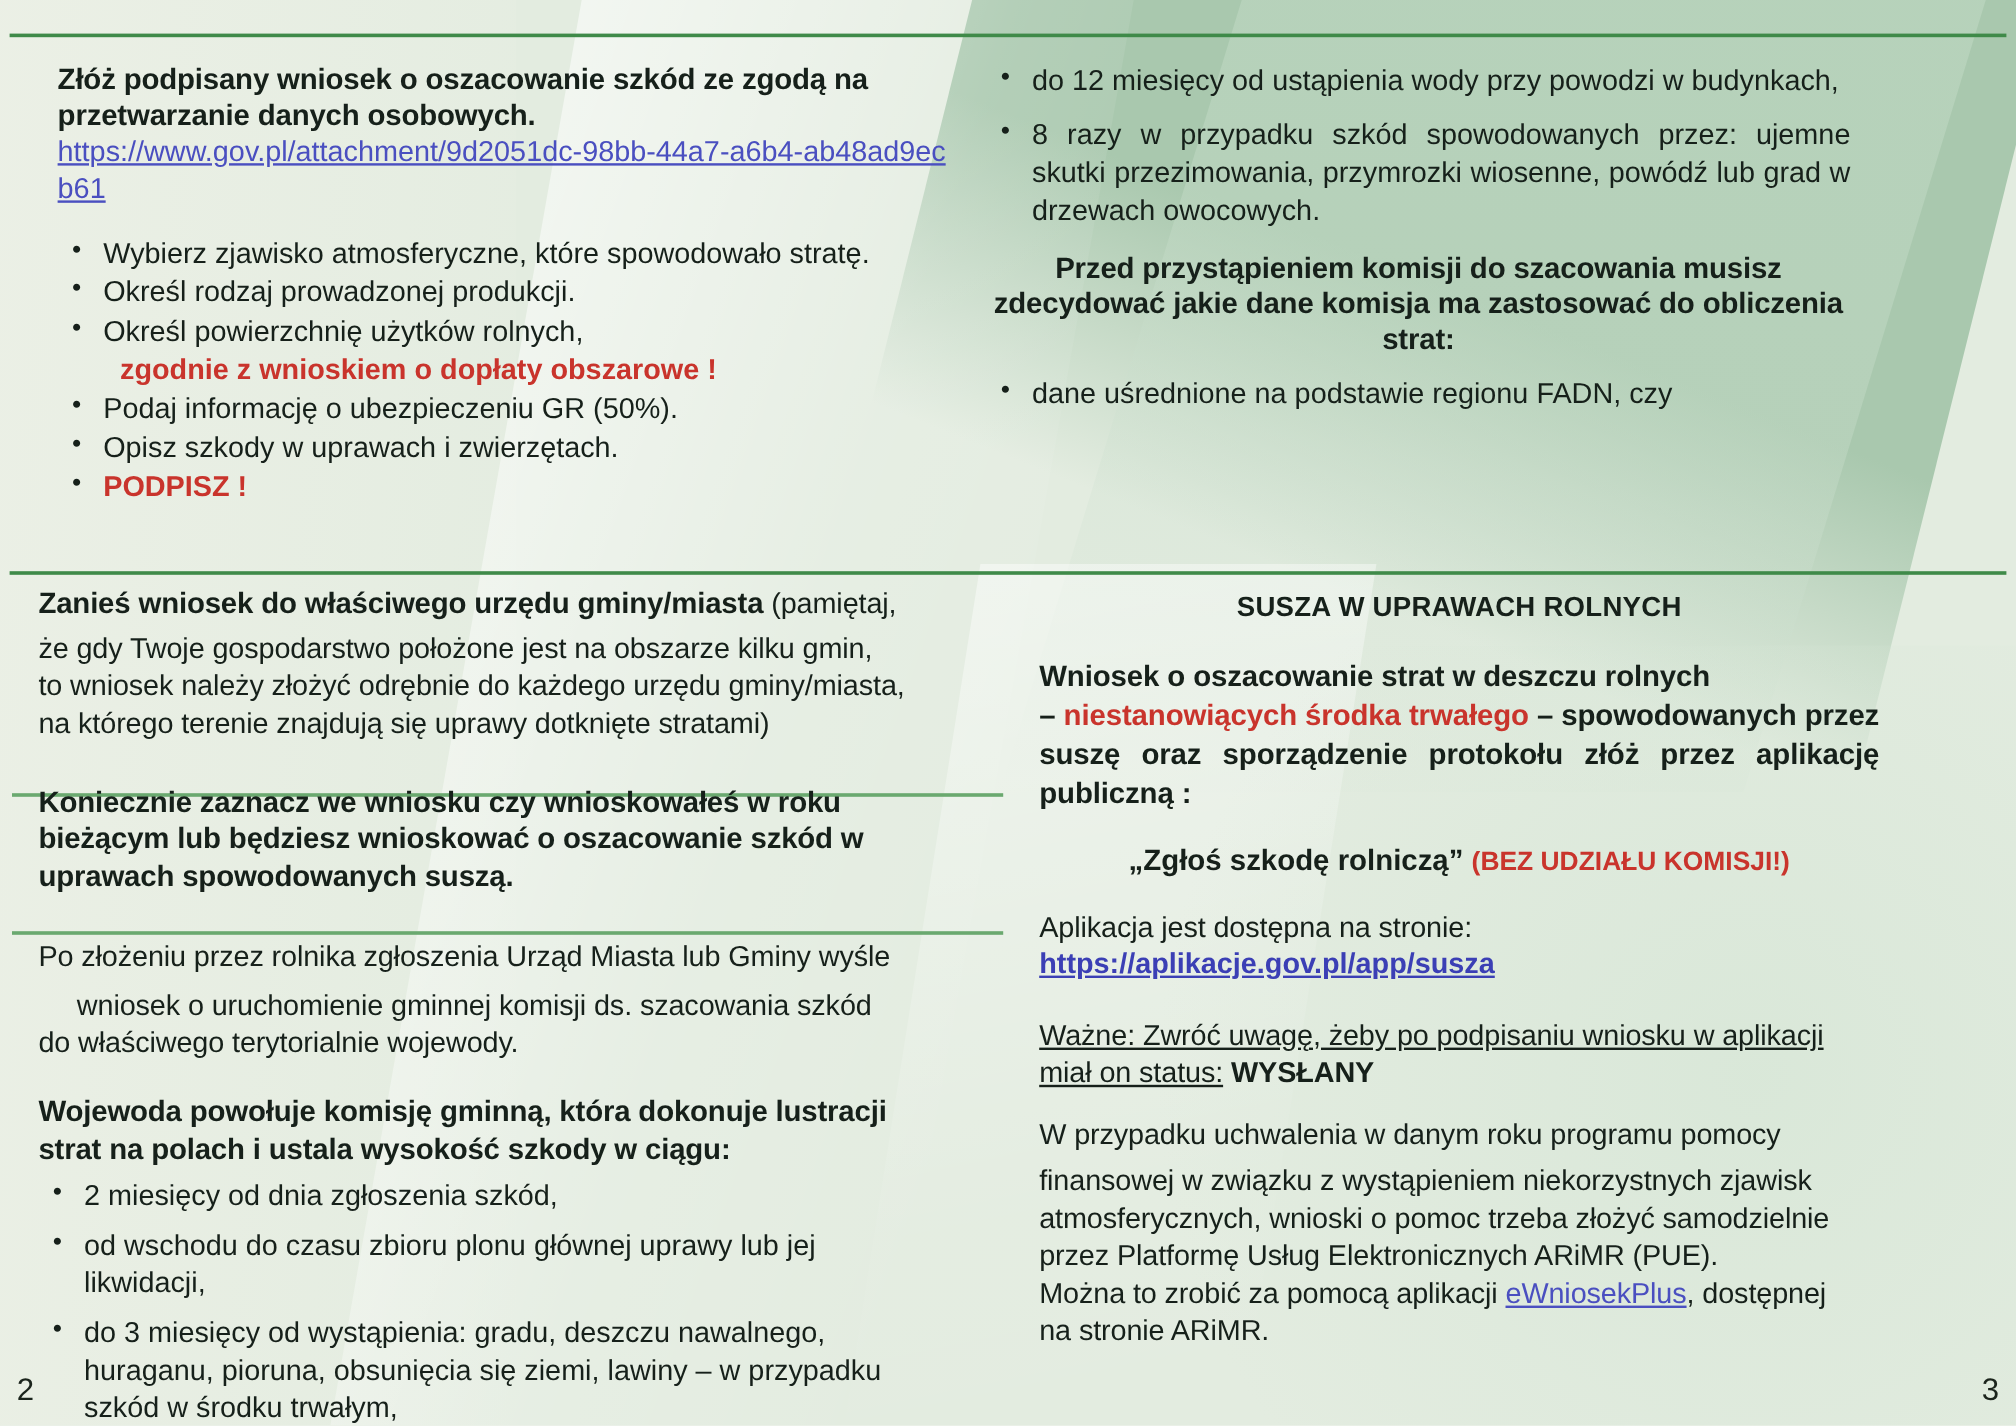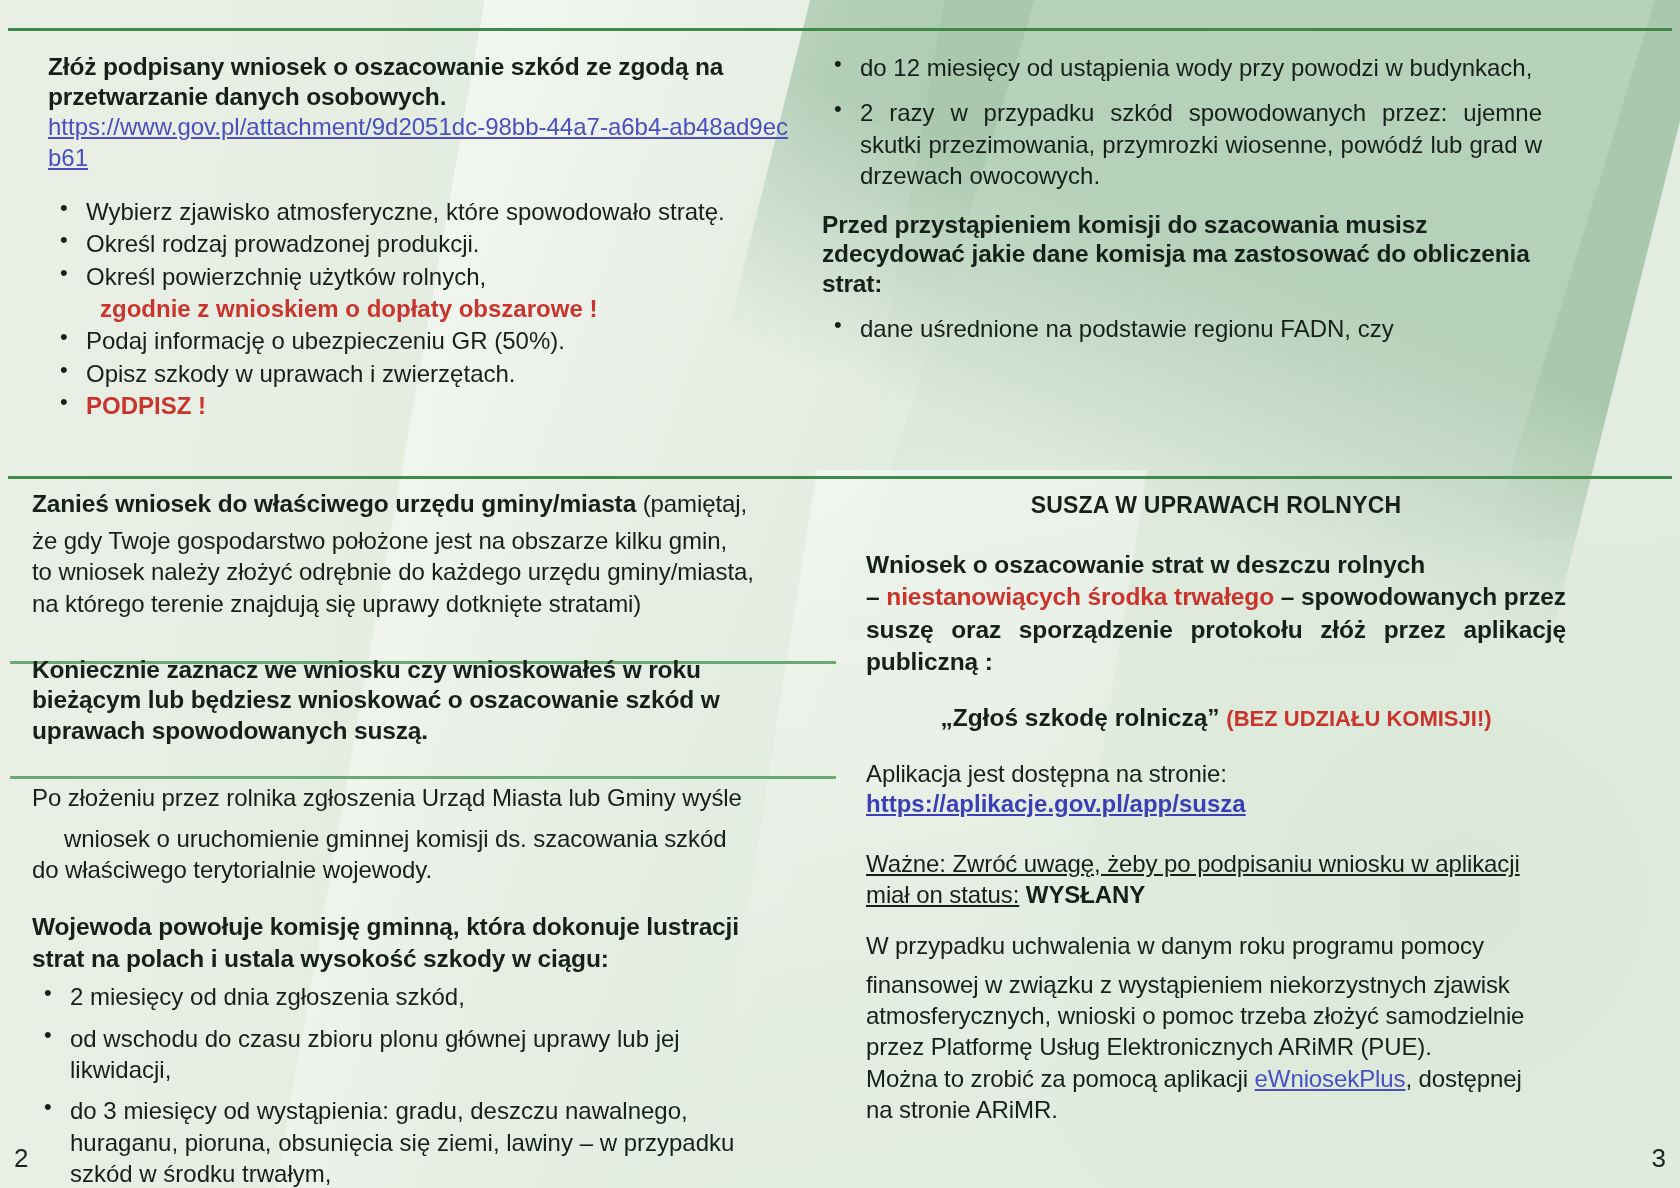--- a/index.html
+++ b/index.html
@@ -200,24 +200,24 @@
       </li>
       <li><span>Podaj informację o ubezpieczeniu GR (50%).</span></li>
       <li><span>Opisz szkody w uprawach i zwierzętach.</span></li>
       <li><span class="red-bold">PODPISZ !</span></li>
     </ul>
   </div>
 
   <div class="col right-top">
     <ul class="b wide">
       <li class="just"><span>do 12 miesięcy od ustąpienia wody przy powodzi w budynkach,</span></li>
-      <li class="just"><span>2 razy w przypadku szkód spowodowanych przez: ujemne skutki przezimowania, przymrozki wiosenne, powódź lub grad w drzewach owocowych.</span></li>
-    </ul>
-
-    <p class="h-bold" style="margin-top:18px;">Przed przystąpieniem komisji do szacowania  musisz zdecydować jakie dane komisja ma zastosować  do obliczenia strat:</p>
+      <li class="just"><span>8 razy w przypadku szkód spowodowanych przez: ujemne skutki przezimowania, przymrozki wiosenne, powódź lub grad w drzewach owocowych.</span></li>
+    </ul>
+
+    <p class="h-bold" style="margin-top:18px;text-align:center;">Przed przystąpieniem komisji do szacowania  musisz zdecydować jakie dane komisja ma zastosować  do obliczenia strat:</p>
 
     <ul class="b tight" style="margin-top:14px;">
       <li><span>dane uśrednione na podstawie regionu FADN, czy</span></li>
     </ul>
   </div>
 
   <div class="col left-bot">
     <p class="body">
       <span class="h-bold" style="font-size:24.5px;">Zanieś wniosek do właściwego urzędu gminy/miasta</span><span> (pamiętaj,</span>
     </p>

